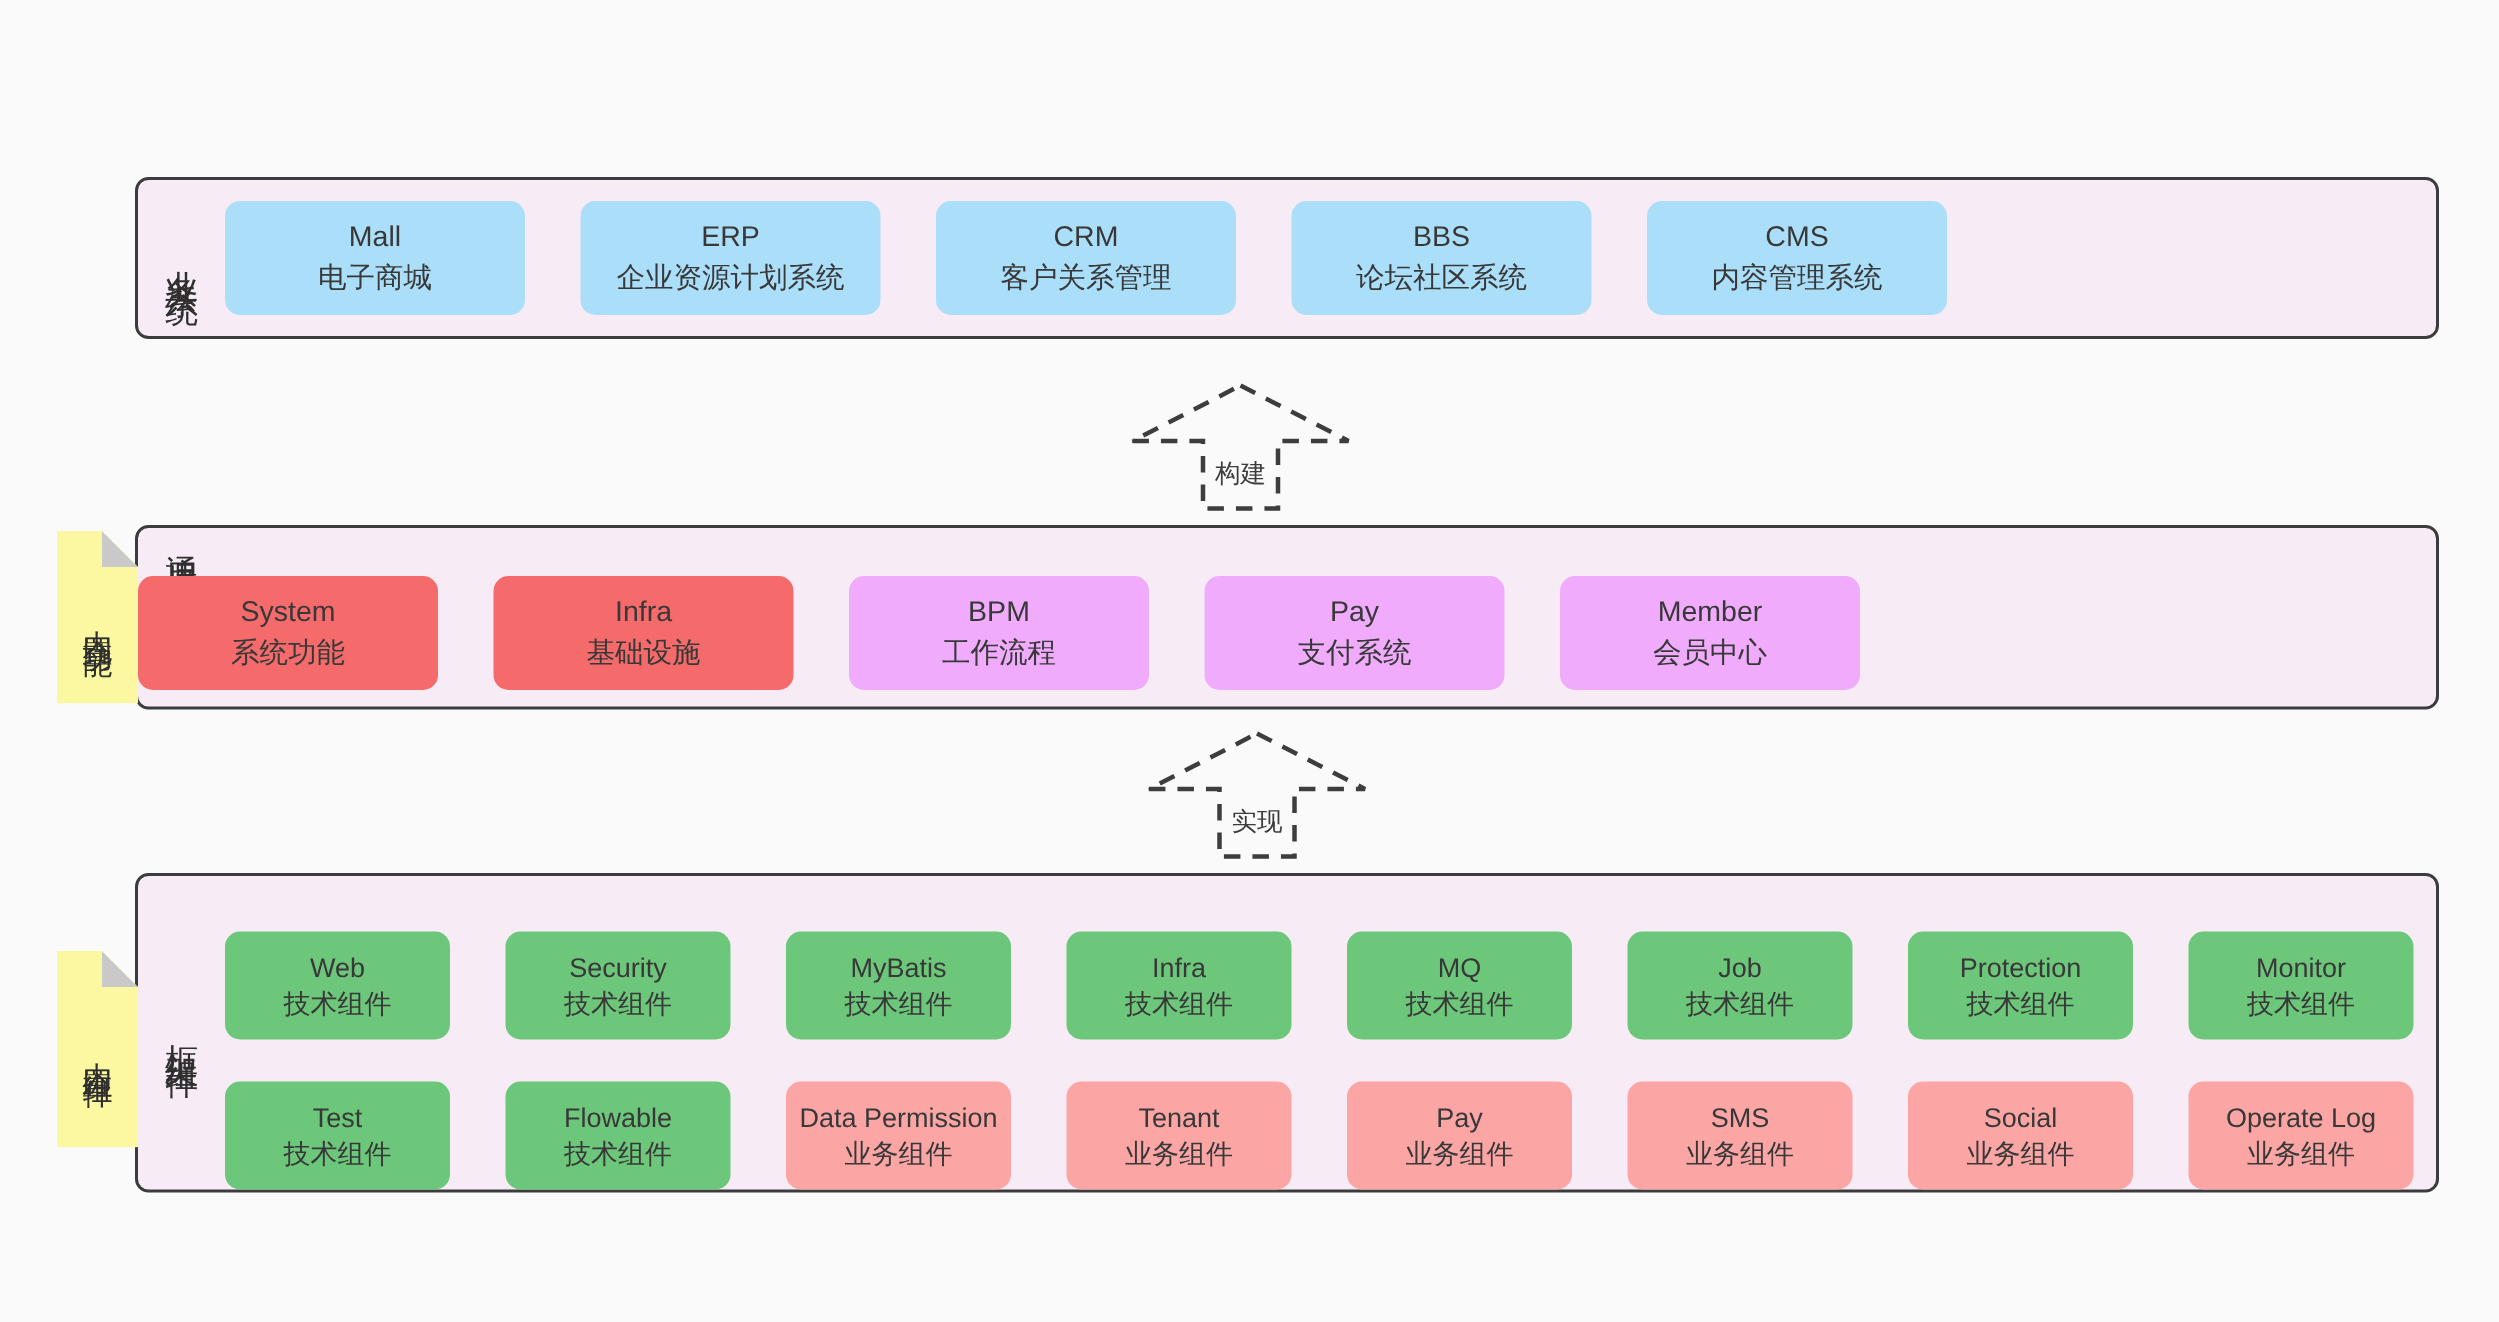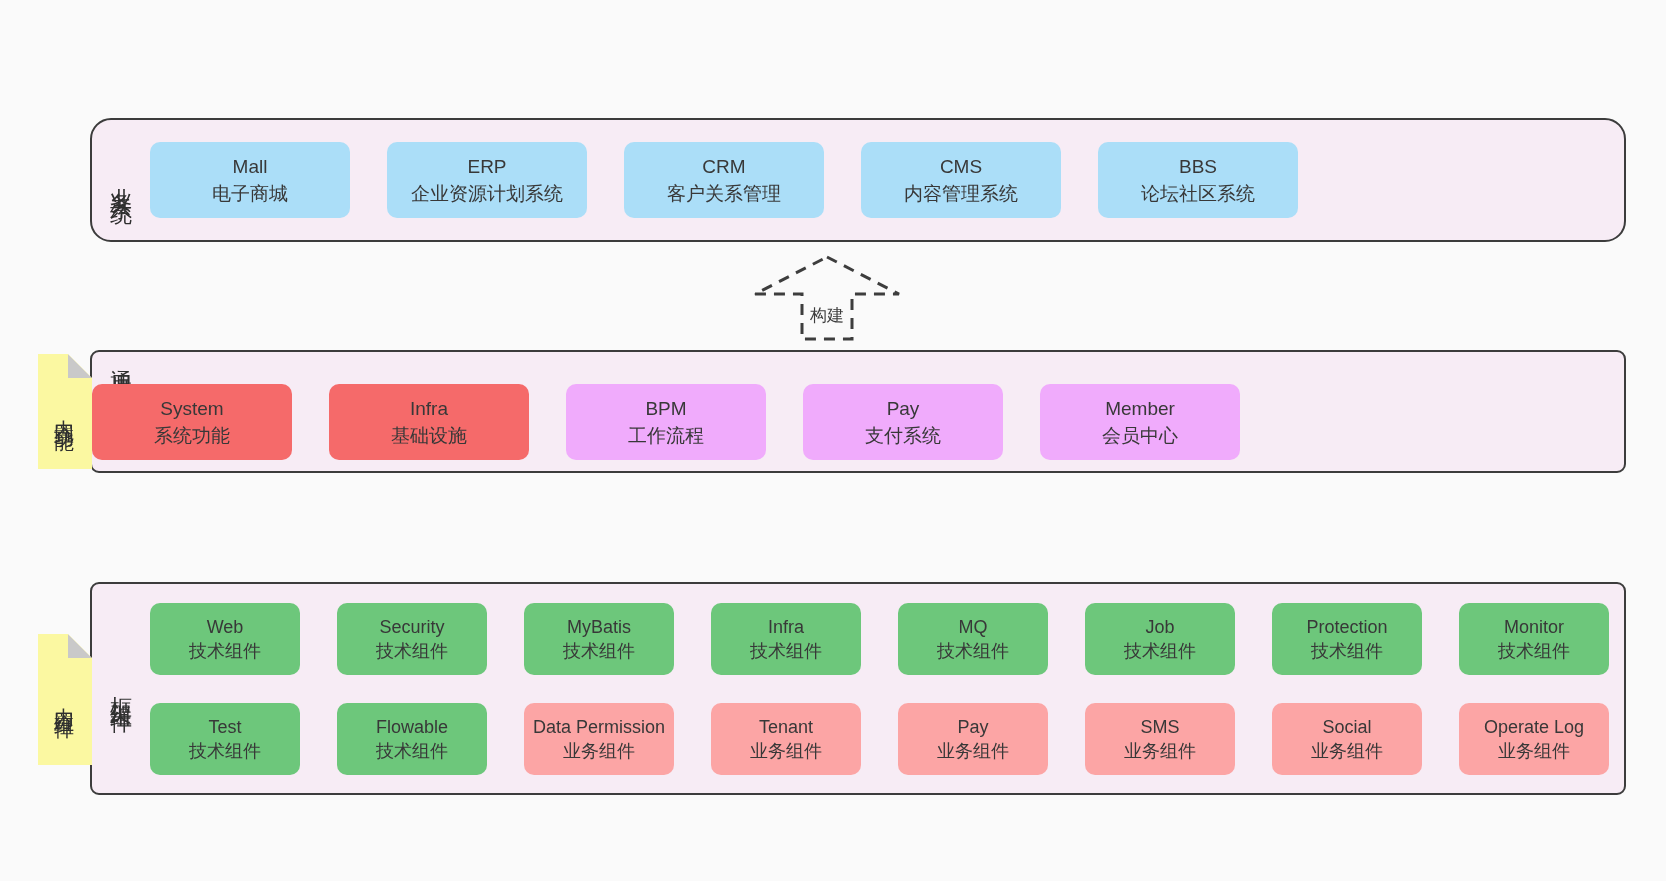--- a/index.html
+++ b/index.html
@@ -42,21 +42,21 @@
   .band-row {
     flex: 1;
     display: flex;
     align-items: center;
     gap: 37px;
   }
   .band-rows {
     flex: 1;
     display: flex;
     flex-direction: column;
-    justify-content: center;
+    justify-content: flex-end;
     gap: 28px;
   }
   .band-rows .band-row { flex: none; }
 
   
   .box {
     border-radius: 10px;
     display: flex;
     flex-direction: column;
     align-items: center;
@@ -116,21 +116,21 @@
     top: 49px;
     transform: translateX(-50%);
     background: #fafafa;
     padding: 1px 4px;
     font-size: 17px;
     color: #3d3d3d;
     white-space: nowrap;
   }
 
   
-  .band-1 { top: 118px; height: 124px; border-radius: 21px; }
+  .band-1 { top: 118px; height: 108px; }
   .band-2 { top: 350px; height: 123px; flex-direction: column; }
   .band-3 { top: 582px; height: 213px; }
   .arrow-1 { left: 752px; top: 254px; }
   .arrow-2 { left: 763px; top: 486px; }
   .sticky-2 { top: 354px; height: 115px; }
   .sticky-3 { top: 634px; height: 131px; }
 </style>
 </head>
 <body>
 
@@ -145,26 +145,26 @@
         </div>
         <div class="box v-blue">
           <div class="box-title">ERP</div>
           <div class="box-sub">企业资源计划系统</div>
         </div>
         <div class="box v-blue">
           <div class="box-title">CRM</div>
           <div class="box-sub">客户关系管理</div>
         </div>
         <div class="box v-blue">
+          <div class="box-title">BBS</div>
+          <div class="box-sub">论坛社区系统</div>
+        </div>
+        <div class="box v-blue">
           <div class="box-title">CMS</div>
           <div class="box-sub">内容管理系统</div>
-        </div>
-        <div class="box v-blue">
-          <div class="box-title">BBS</div>
-          <div class="box-sub">论坛社区系统</div>
         </div>
       </div>
   </div>
 
   <div class="arrow arrow-1">
     <svg width="150" height="88" viewBox="0 0 150 88">
       <polygon points="75,3 147,40 100,40 100,85 50,85 50,40 3,40" fill="none" stroke="#3d3d3d" stroke-width="3" stroke-dasharray="11 8"></polygon>
     </svg>
     <div class="arrow-label">构建</div>
   </div>
@@ -193,20 +193,26 @@
           <div class="box-title">Pay</div>
           <div class="box-sub">支付系统</div>
         </div>
         <div class="box v-pink">
           <div class="box-title">Member</div>
           <div class="box-sub">会员中心</div>
         </div>
       </div>
   </div>
 
+  <div class="arrow arrow-2">
+    <svg width="150" height="88" viewBox="0 0 150 88">
+      <polygon points="75,3 147,40 100,40 100,85 50,85 50,40 3,40" fill="none" stroke="#3d3d3d" stroke-width="3" stroke-dasharray="11 8"></polygon>
+    </svg>
+    <div class="arrow-label">实现</div>
+  </div>
 
   <div class="sticky sticky-3">
     <span>内置组件</span>
     <span class="fold"></span>
   </div>
 
   <div class="band band-3">
     <div class="band-label">框架组件</div>
     <div class="band-rows">
       <div class="band-row">

